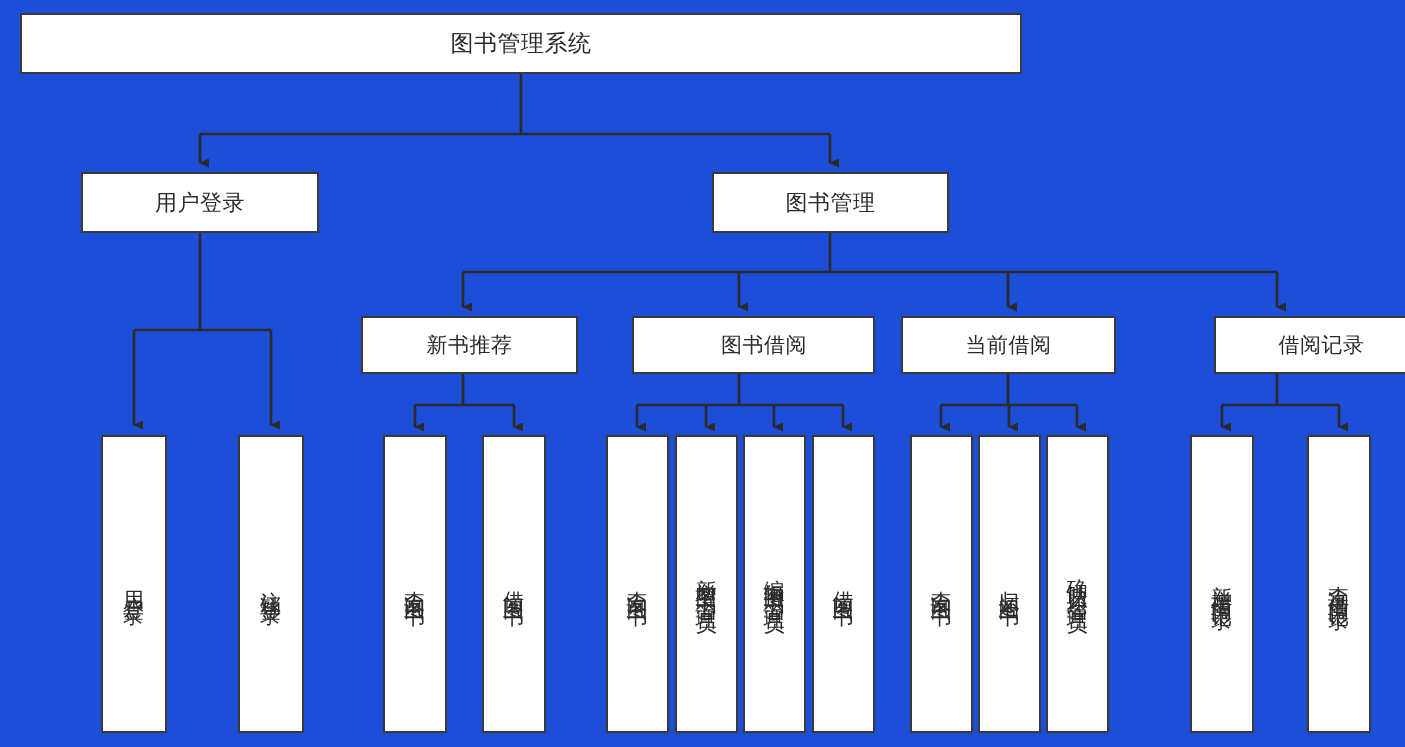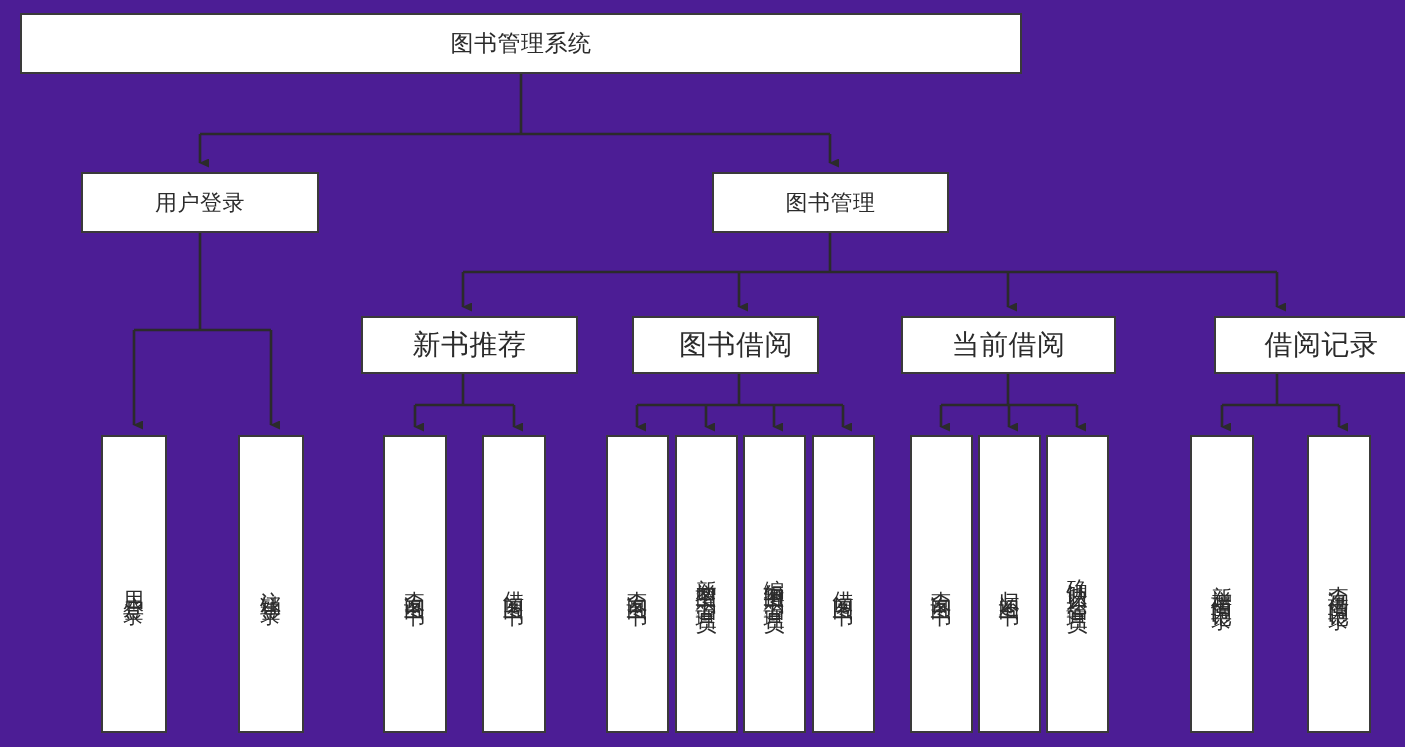--- a/index.html
+++ b/index.html
@@ -8,21 +8,21 @@
     padding: 0;
     background: #ffffff;
   }
   body {
     font-family: "Liberation Sans", "DejaVu Sans", sans-serif;
   }
   #diagram-root {
     position: relative;
     width: 1405px;
     height: 747px;
-    background: #4c1d95;
+    background: #1d4ed8;
     overflow: hidden;
   }
   #diagram-svg {
     position: absolute;
     left: 0;
     top: 0;
     width: 1405px;
     height: 747px;
   }
   .node-box {
@@ -42,21 +42,21 @@
     letter-spacing: 0.5px;
     white-space: nowrap;
   }
   .node-root > .node-label {
     font-size: 23px;
   }
   .node-level2 > .node-label {
     font-size: 22px;
   }
   .node-level3 > .node-label {
-    font-size: 28px;
+    font-size: 21px;
   }
   .node-leaf {
     align-items: center;
     justify-content: center;
     padding: 6px 2px;
   }
   .node-leaf > .node-label {
     font-size: 21px;
     writing-mode: vertical-rl;
     text-orientation: upright;
@@ -140,21 +140,21 @@
   </div>
 
   <div class="node-box node-level2" style="left:712px; top:172px; width:237px; height:61px;justify-content:center;">
     <span class="node-label">图书管理</span>
   </div>
 
   <div class="node-box node-level3" style="left:361px; top:316px; width:217px; height:58px;">
     <span class="node-label">新书推荐</span>
   </div>
 
-  <div class="node-box node-level3" style="left:632px; top:316px; width:187px; height:58px;padding-left:21px;">
+  <div class="node-box node-level3" style="left:632px; top:316px; width:243px; height:58px;padding-left:21px;">
     <span class="node-label">图书借阅</span>
   </div>
 
   <div class="node-box node-level3" style="left:901px; top:316px; width:215px; height:58px;justify-content:center;">
     <span class="node-label">当前借阅</span>
   </div>
 
   <div class="node-box node-level3" style="left:1170px; top:316px; width:215px; height:58px;margin-left:44px;">
     <span class="node-label">借阅记录</span>
   </div>

